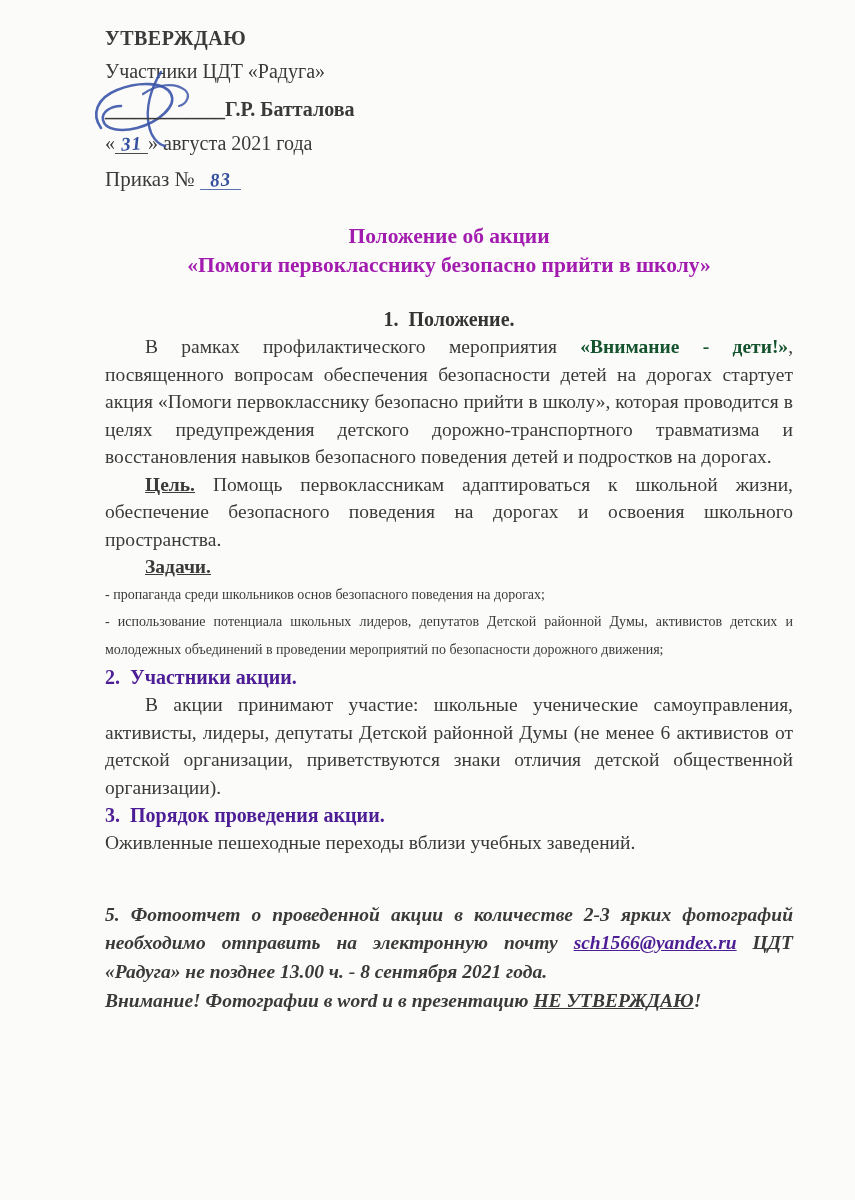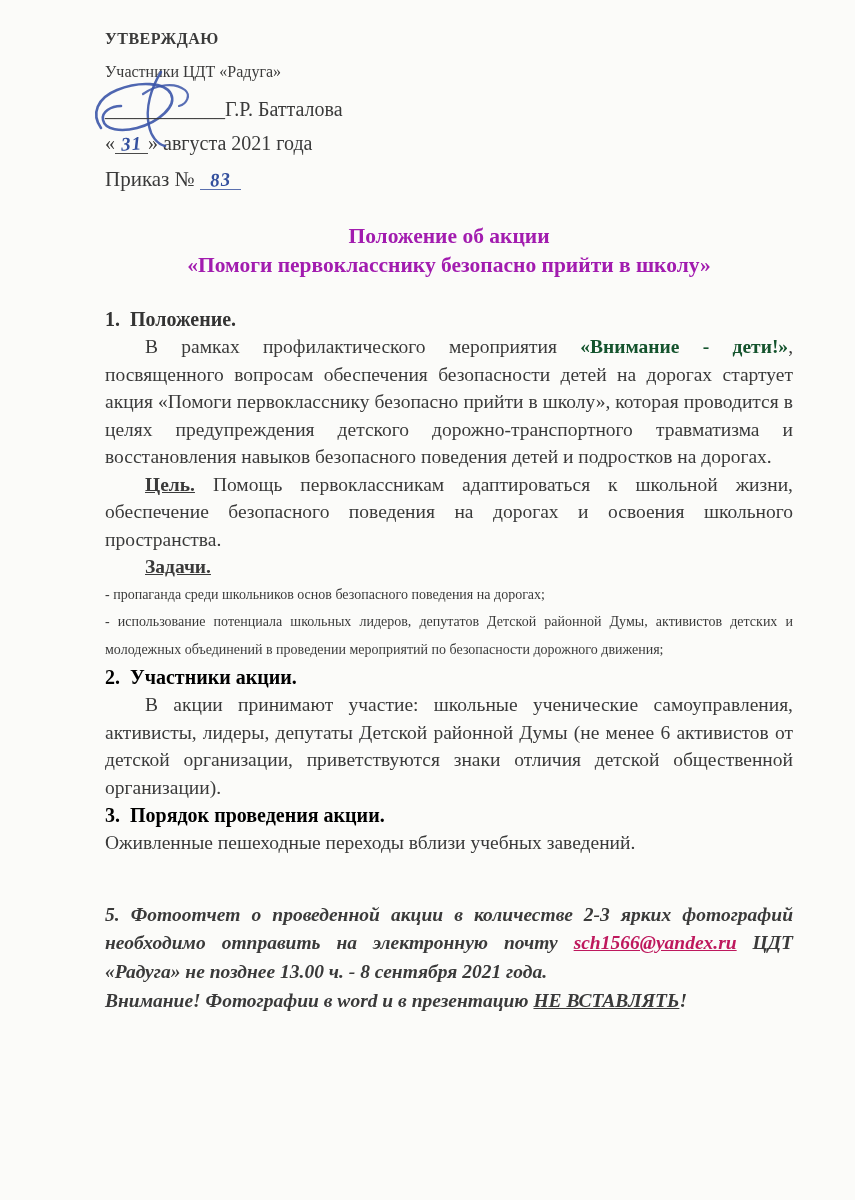--- a/index.html
+++ b/index.html
@@ -11,63 +11,63 @@
     position:relative;
     overflow:hidden;
   }
   .page{
     box-sizing:border-box;
     width:855px;height:1200px;
     padding:18px 62px 0 105px;
     position:relative;
   }
   
-  .hdr-line{font-size:16px;line-height:33px;white-space:pre-wrap;}
+  .hdr-line{font-size:20px;line-height:33px;white-space:pre-wrap;}
   .approve{font-weight:bold;letter-spacing:.5px;margin-top:4px;}
-  .sig-row{position:relative;height:40px;margin-top:2px;}
+  .sig-row{position:relative;height:40px;margin-top:2px;font-weight:bold;}
   .sig-underscores{font-size:20px;letter-spacing:0;position:absolute;left:0;top:8px;}
   .sig-svg{position:absolute;left:-18px;top:-24px;}
   .date-row{font-size:20px;margin-top:2px;}
   .hand{
     color:#34509e;font-style:italic;font-weight:bold;
     font-size:19px;letter-spacing:1px;
     display:inline-block;transform:rotate(-4deg);
   }
   .slot{border-bottom:1.4px solid #4a4a4a;padding:0 6px;display:inline-block;line-height:18px;}
   .order-row{font-size:21px;margin-top:12px;}
   .order-slot{border-bottom:1.4px solid #5a6fae;padding:0 10px;line-height:18px;display:inline-block;}
   
   .title{
     margin-top:30px;text-align:center;font-weight:bold;
     font-size:21.5px;line-height:29px;color:#a21caf;
   }
   
   .h-center{
-    margin-top:26px;text-align:left;font-weight:bold;
+    margin-top:26px;text-align:center;font-weight:bold;
     font-size:20px;line-height:27px;color:#343434;white-space:pre-wrap;
   }
   .h-left{
-    font-weight:bold;font-size:20px;line-height:28px;color:#000000;
+    font-weight:bold;font-size:20px;line-height:28px;color:#4c1d95;
     white-space:pre-wrap;
   }
   p.body{
     margin:0;font-size:19.5px;line-height:27.5px;
     text-align:justify;text-indent:40px;
   }
   p.noindent{text-indent:0;}
   .lbl{font-weight:bold;text-decoration:underline;}
   .task{font-size:14px;line-height:27.5px;text-align:justify;margin:0;}
   .s3-body{margin-left:24px;}
   b.inline{color:#14532d;}
   
   .s5{
     margin-top:44px;font-weight:bold;font-style:italic;
     font-size:19.5px;line-height:28.5px;text-align:justify;color:#3a3a3a;
   }
-  .email{color:#be185d;text-decoration:underline;font-weight:bold;font-style:italic;}
+  .email{color:#4c1d95;text-decoration:underline;font-weight:bold;font-style:italic;}
   .warn-line{margin-top:1px;}
   .uline{text-decoration:underline;}
 </style>
 </head>
 <body>
 
 <div class="page">
 
   <div>
     <div class="hdr-line approve">УТВЕРЖДАЮ</div>
@@ -107,16 +107,16 @@
 
   <div class="h-left">2.  Участники акции.</div>
   <p class="body">В акции  принимают участие: школьные ученические самоуправления, активисты,  лидеры,  депутаты Детской районной Думы (не менее 6 активистов от детской организации, приветствуются знаки отличия детской общественной организации).</p>
 
   <div class="h-left">3.  Порядок проведения акции.</div>
 
   <p class="body noindent s3-body">Оживленные пешеходные переходы вблизи учебных заведений.</p>
 
   <div class="s5">
     <div><span>5. Фотоотчет о проведенной акции в количестве 2-3 ярких фотографий необходимо отправить на электронную почту </span><a class="email" href="#">sch1566@yandex.ru</a><span> ЦДТ «Радуга» не позднее 13.00 ч. - 8 сентября 2021 года.</span></div>
-    <div class="warn-line"><span>Внимание! Фотографии в word и в презентацию </span><span class="uline">НЕ ВСТАВЛЯТЬ</span><span>!</span></div>
+    <div class="warn-line"><span>Внимание! Фотографии в word и в презентацию </span><span class="uline">НЕ УТВЕРЖДАЮ</span><span>!</span></div>
   </div>
 
 </div>
 
 </body></html>

